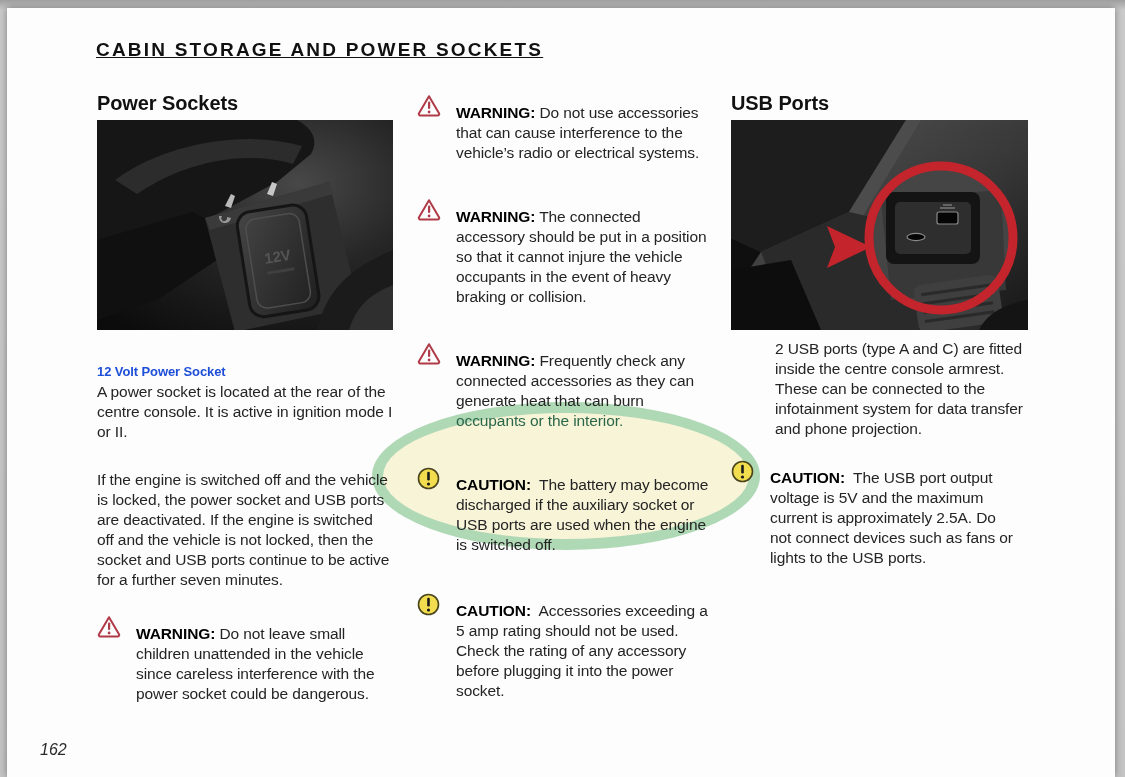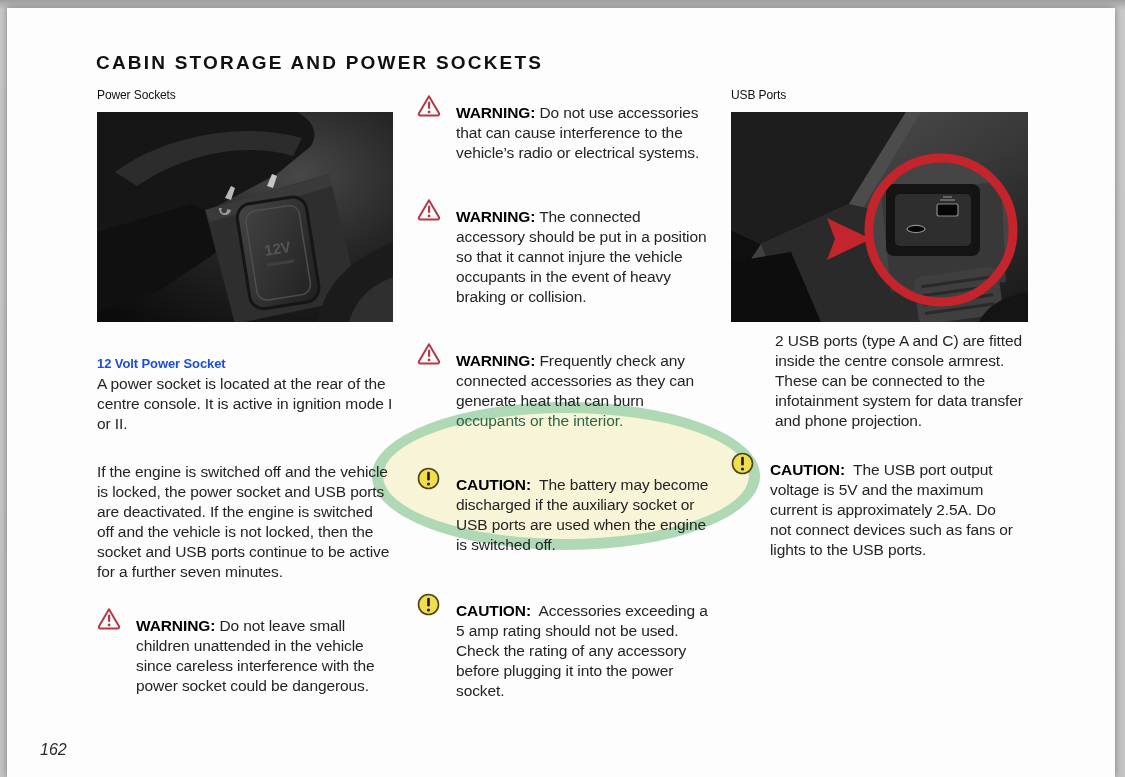--- a/index.html
+++ b/index.html
@@ -5,30 +5,30 @@
   * { margin:0; padding:0; box-sizing:border-box; }
   html,body { width:1125px; height:777px; overflow:hidden; }
   body { font-family:"Liberation Sans","DejaVu Sans",sans-serif; }
 
   .viewport { position:relative; width:1125px; height:777px;
     background:linear-gradient(#9f9f9f, #c9c9c9 10px, #c4c4c4); }
 
   .page { position:absolute; left:7px; top:8px; width:1108px; height:769px;
     background:#fdfdfd; box-shadow:0 0 7px rgba(0,0,0,.38); overflow:hidden; }
 
-  .page-title { position:absolute; left:89px; top:44px; font-size:19px; font-weight:bold;
-    letter-spacing:2.2px; color:#111; }
+  .page-title { position:absolute; left:89px; top:31px; font-size:19px; font-weight:bold;
+    letter-spacing:2.2px; color:#111;text-decoration:underline; }
 
   .col { position:absolute; top:80px; z-index:2; color:#242424;
     font-size:15.5px; line-height:20px; letter-spacing:-0.1px; }
   .col1 { left:90px;  width:296px; }
   .col2 { left:410px; width:300px; }
   .col3 { left:724px; width:297px; }
 
-  h2.colhead { font-size:12px; line-height:15px; font-weight:normal; color:#111; margin:0 0 9px; }
+  h2.colhead { font-size:20px; line-height:15px; font-weight:bold; color:#111; margin:8px 0 9px; }
   h3.subhead { font-size:13px; line-height:20px; font-weight:bold; color:#1d4ed8;margin-top:32px; }
 
   .photo { width:100%; height:210px; margin-bottom:9px; overflow:hidden; }
   .photo svg { display:block; }
 
   .para1 { margin-bottom:28px; }
   .para2 { margin-bottom:26px; }
 
   .notice { display:flex; align-items:flex-start; margin-bottom:28px; }
   .notice .icn { flex:0 0 24px; margin-right:7px; padding-top:0; }

